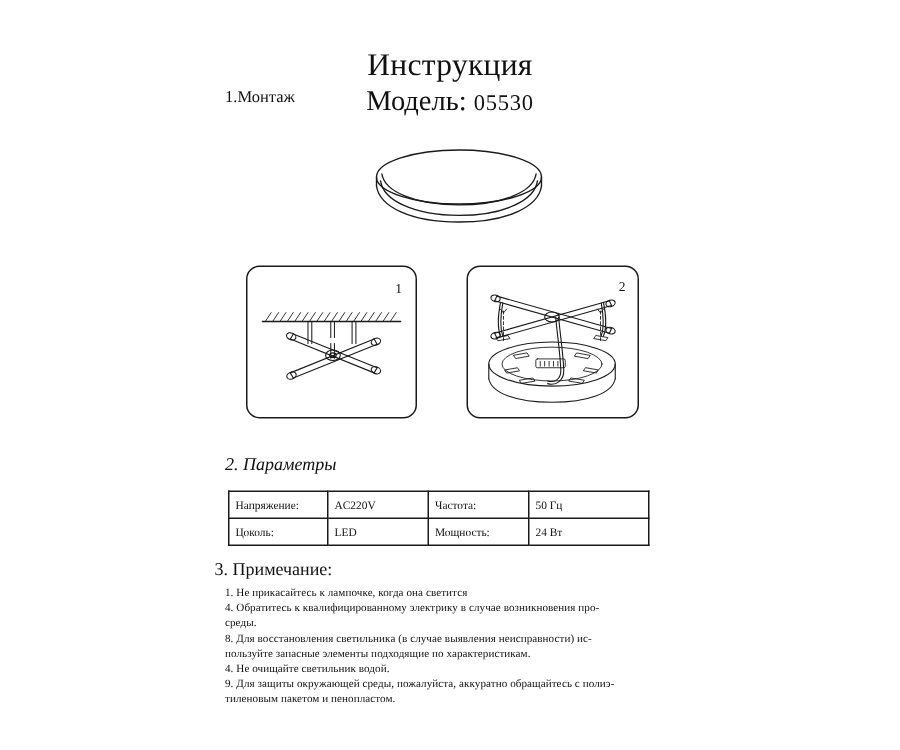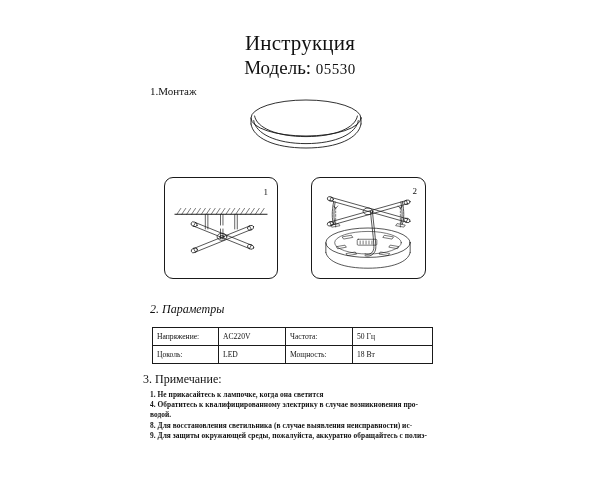--- a/index.html
+++ b/index.html
@@ -50,21 +50,21 @@
   }
   .doc-model .model-number {
     font-size: 15px;
     letter-spacing: 0.5px;
   }
 
   
   .sec-mount {
     position: absolute;
     left: 150px;
-    top: 84px;
+    top: 58px;
     font-size: 11px;
     line-height: 14px;
   }
   .sec-params {
     position: absolute;
     left: 150px;
     top: 302px;
     font-size: 12px;
     line-height: 15px;
     font-style: italic;
@@ -161,21 +161,20 @@
     left: 150px;
     top: 390px;
     width: 300px;
   }
   .note-line {
     font-size: 7.4px;
     line-height: 10.2px;
     letter-spacing: 0.05px;
     white-space: nowrap;
     color: #111;
-    font-weight: bold;
   }
 </style>
 </head>
 <body>
 
 <div class="page">
 
   <div class="doc-title">Инструкция</div>
 
   <div class="doc-model">
@@ -338,28 +337,31 @@
       <tr>
         <td>Напряжение:</td>
         <td>AC220V</td>
         <td>Частота:</td>
         <td>50 Гц</td>
       </tr>
       <tr>
         <td>Цоколь:</td>
         <td>LED</td>
         <td>Мощность:</td>
-        <td>18 Вт</td>
+        <td>24 Вт</td>
       </tr>
     </tbody>
   </table>
 
   <div class="sec-notes">3. Примечание:</div>
 
   <div class="notes">
     <div class="note-line">1. Не прикасайтесь к лампочке, когда она светится</div>
     <div class="note-line">4. Обратитесь к квалифицированному электрику в случае возникновения про-</div>
-    <div class="note-line">водой.</div>
+    <div class="note-line">среды.</div>
     <div class="note-line">8. Для восстановления светильника (в случае выявления неисправности) ис-</div>
+    <div class="note-line">пользуйте запасные элементы подходящие по характеристикам.</div>
+    <div class="note-line">4. Не очищайте  светильник водой.</div>
     <div class="note-line">9. Для защиты окружающей среды, пожалуйста, аккуратно обращайтесь с полиэ-</div>
+    <div class="note-line">тиленовым пакетом и пенопластом.</div>
   </div>
 
 </div>
 
 </body></html>

